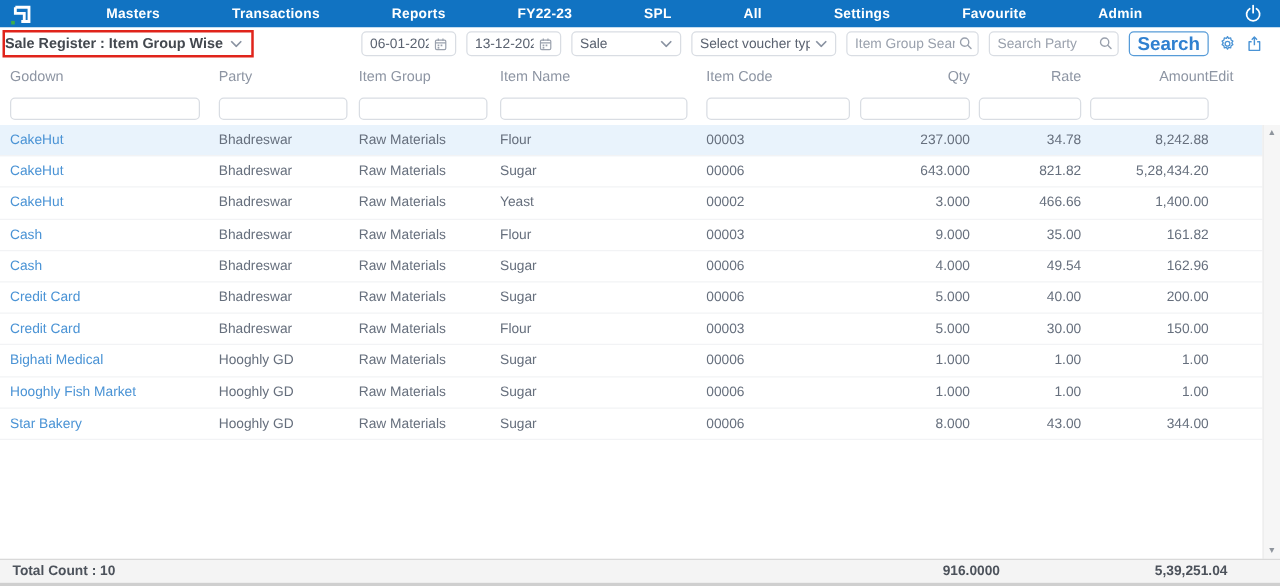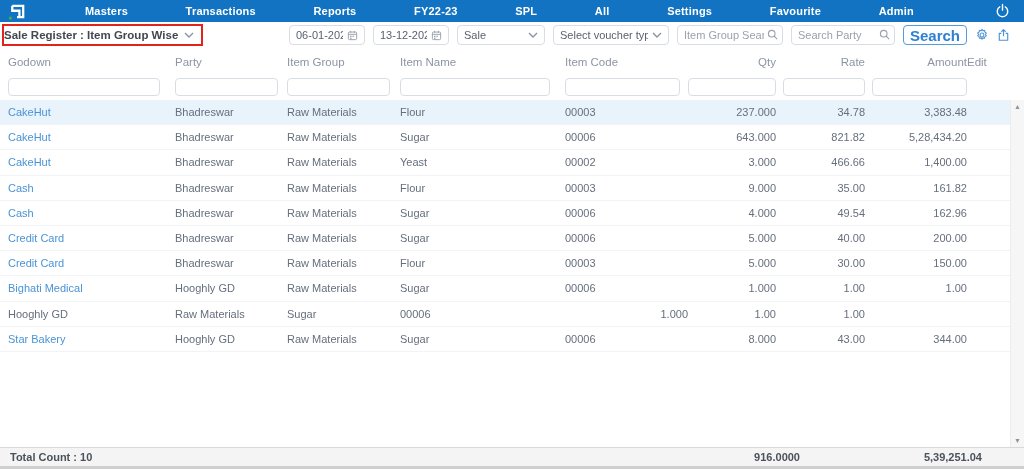--- a/index.html
+++ b/index.html
@@ -198,21 +198,21 @@
 <div class="body-wrap">
   <div class="rows">
       <div class="grid trow selected">
         <div class="cell c-party">CakeHut</div>
         <div class="cell c-godown">Bhadreswar</div>
         <div class="cell c-itemgroup">Raw Materials</div>
         <div class="cell c-itemname">Flour</div>
         <div class="cell c-itemcode">00003</div>
         <div class="cell c-qty">237.000</div>
         <div class="cell c-rate">34.78</div>
-        <div class="cell c-amount">3,383.48</div>
+        <div class="cell c-amount">8,242.88</div>
         <div class="cell c-edit"></div>
       </div>
       <div class="grid trow">
         <div class="cell c-party">CakeHut</div>
         <div class="cell c-godown">Bhadreswar</div>
         <div class="cell c-itemgroup">Raw Materials</div>
         <div class="cell c-itemname">Sugar</div>
         <div class="cell c-itemcode">00006</div>
         <div class="cell c-qty">643.000</div>
         <div class="cell c-rate">821.82</div>
@@ -279,20 +279,21 @@
         <div class="cell c-godown">Hooghly GD</div>
         <div class="cell c-itemgroup">Raw Materials</div>
         <div class="cell c-itemname">Sugar</div>
         <div class="cell c-itemcode">00006</div>
         <div class="cell c-qty">1.000</div>
         <div class="cell c-rate">1.00</div>
         <div class="cell c-amount">1.00</div>
         <div class="cell c-edit"></div>
       </div>
       <div class="grid trow">
+        <div class="cell c-party">Hooghly Fish Market</div>
         <div class="cell c-godown">Hooghly GD</div>
         <div class="cell c-itemgroup">Raw Materials</div>
         <div class="cell c-itemname">Sugar</div>
         <div class="cell c-itemcode">00006</div>
         <div class="cell c-qty">1.000</div>
         <div class="cell c-rate">1.00</div>
         <div class="cell c-amount">1.00</div>
         <div class="cell c-edit"></div>
       </div>
       <div class="grid trow">

